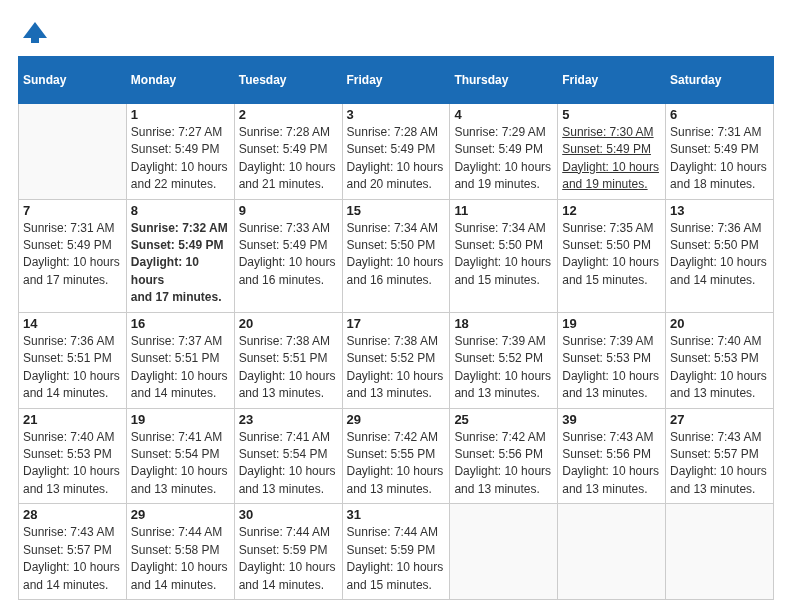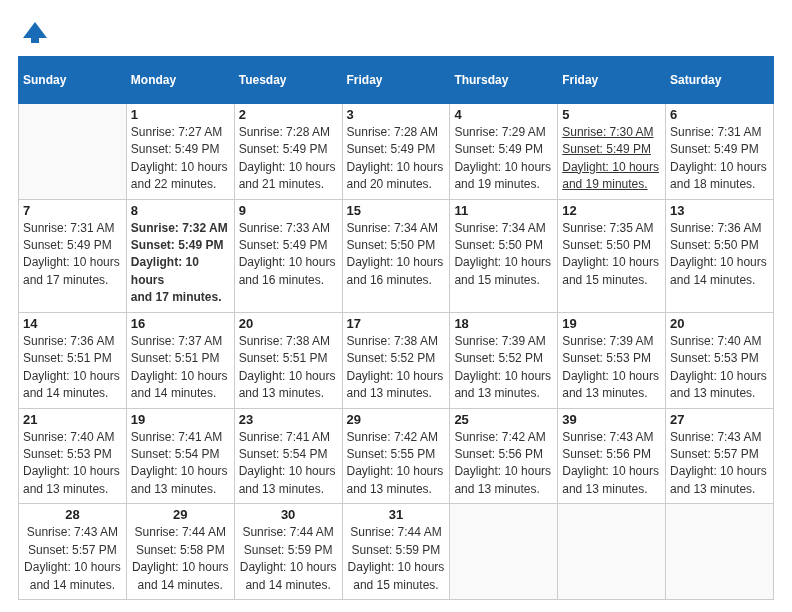--- a/index.html
+++ b/index.html
@@ -87,21 +87,20 @@
       display: block;
       margin-bottom: 2px;
     }
     .day-info {
       font-size: 12px;
       color: #333;
       line-height: 1.45;
     }
     .last-row td {
       height: 76px;
-      text-align: center;
     }
   </style>
 </head>
 <body>
 
 <div class="page">
   <div class="header">
     <div class="logo">
       <div>
         <div class="logo-text">

